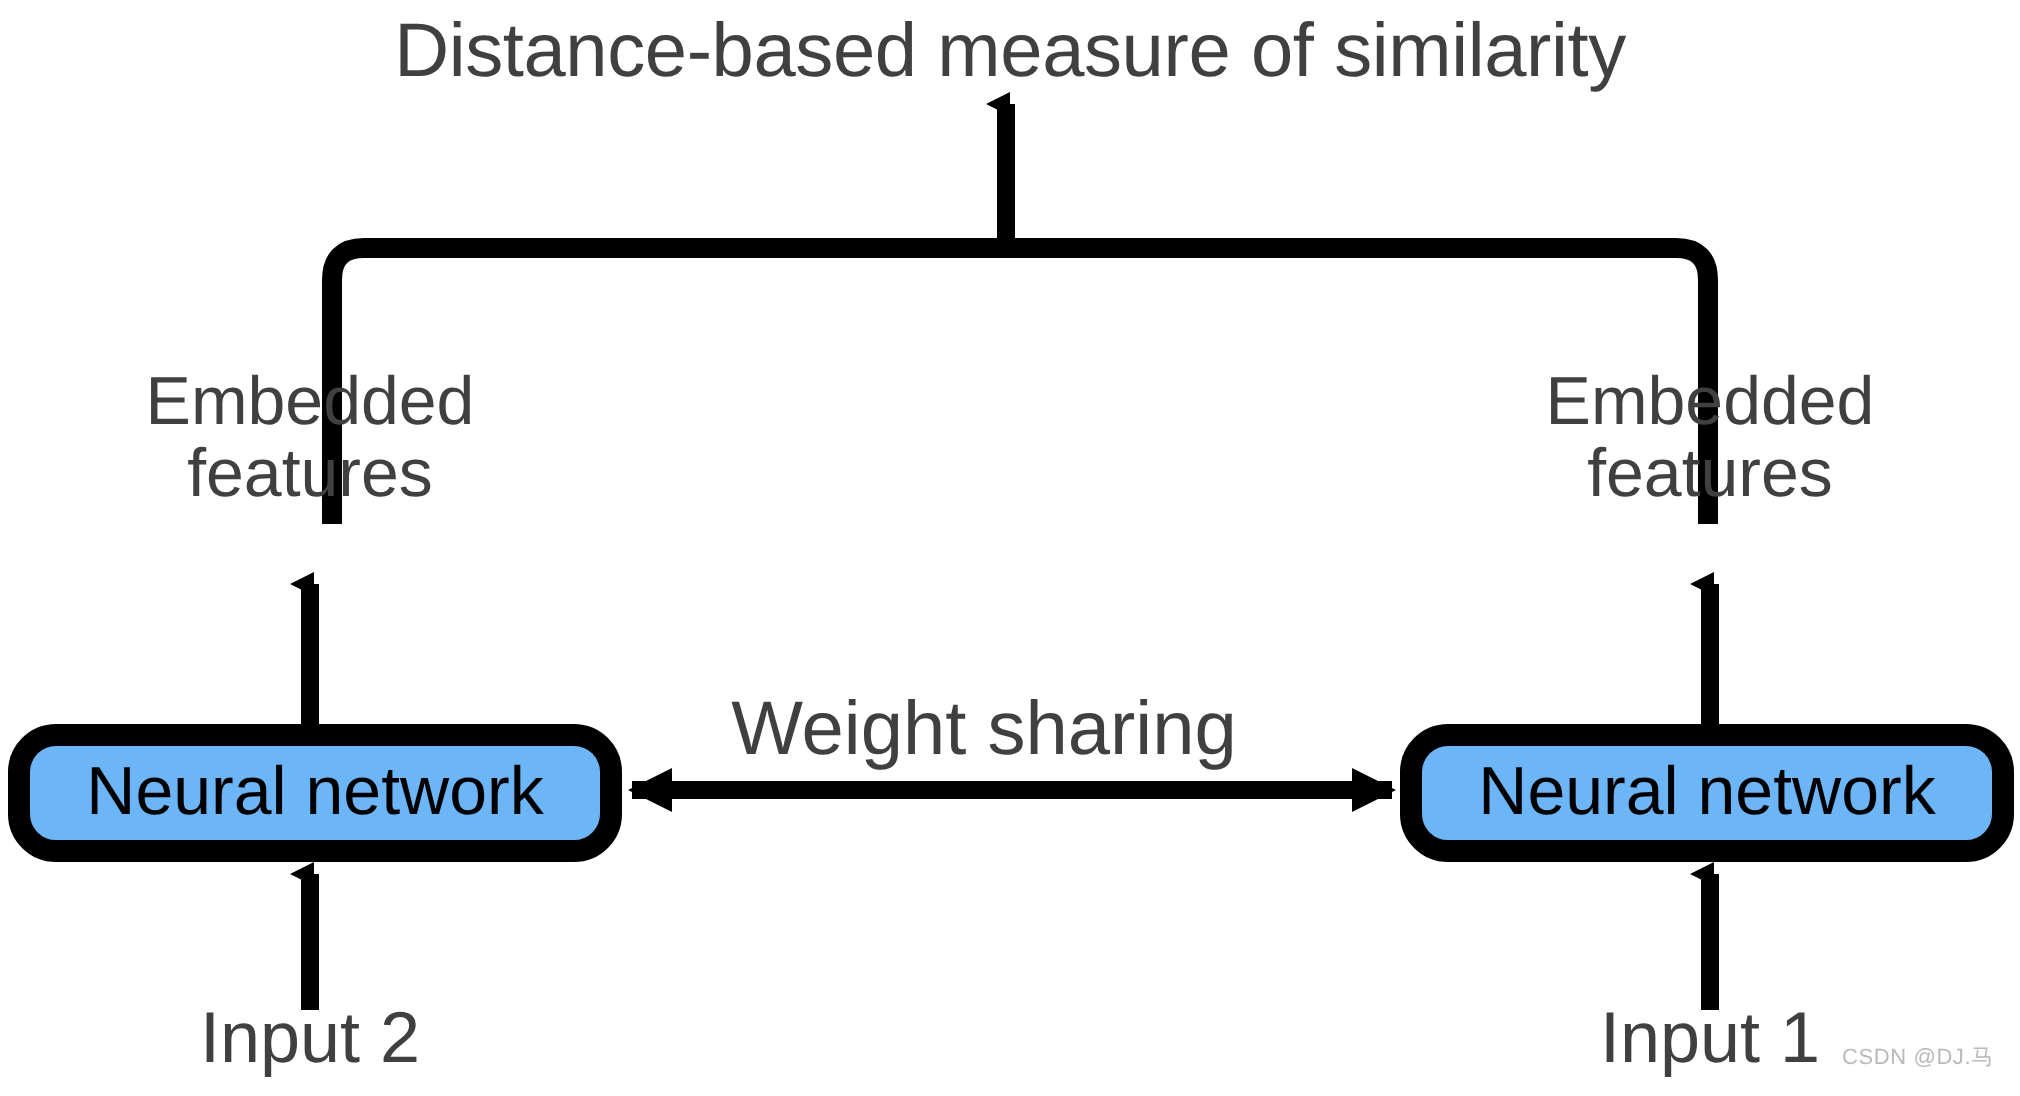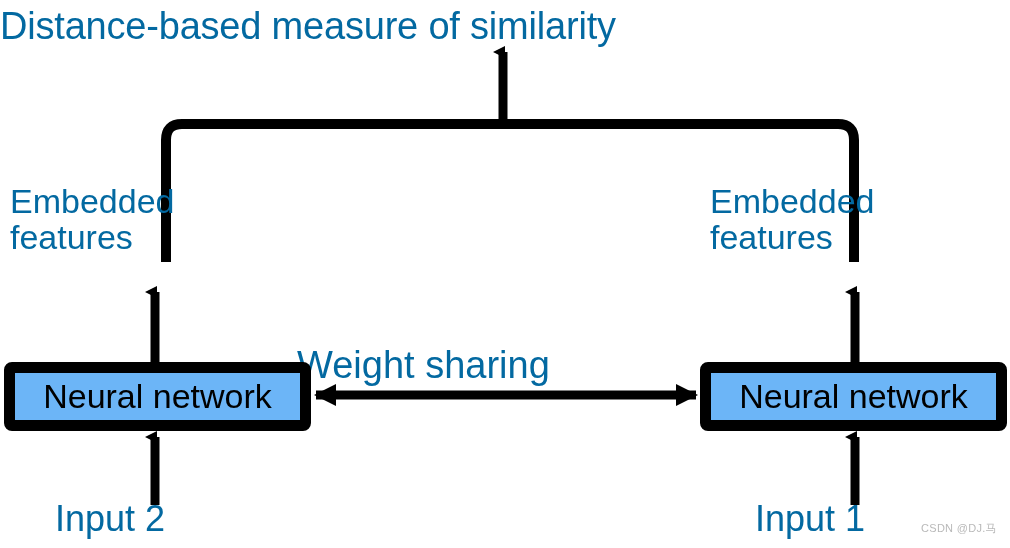--- a/index.html
+++ b/index.html
@@ -19,23 +19,24 @@
   }
   .svg-layer {
     position: absolute;
     left: 0;
     top: 0;
     width: 1010px;
     height: 548px;
   }
   .label {
     position: absolute;
-    color: #0369a1;
+    color: #404040;
     white-space: nowrap;
     line-height: 1.06;
+    text-align: center;
   }
   #title {
     left: 0;
     top: 6px;
     width: 1010px;
     font-size: 38px;
     letter-spacing: -0.2px;
   }
   #emb-left {
     left: 10px;
@@ -65,21 +66,21 @@
     left: 755px;
     top: 500px;
     width: 200px;
     font-size: 36px;
   }
   .nn-box {
     position: absolute;
     box-sizing: border-box;
     background: #6cb5f7;
     border: 11px solid #000000;
-    border-radius: 8px;
+    border-radius: 24px;
     display: flex;
     align-items: center;
     justify-content: center;
     color: #000000;
     font-size: 34px;
     white-space: nowrap;
   }
   #nn-left {
     left: 4px;
     top: 362px;

